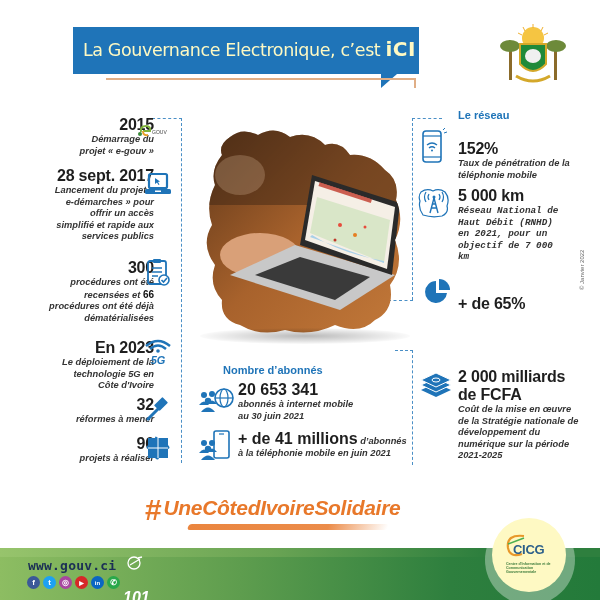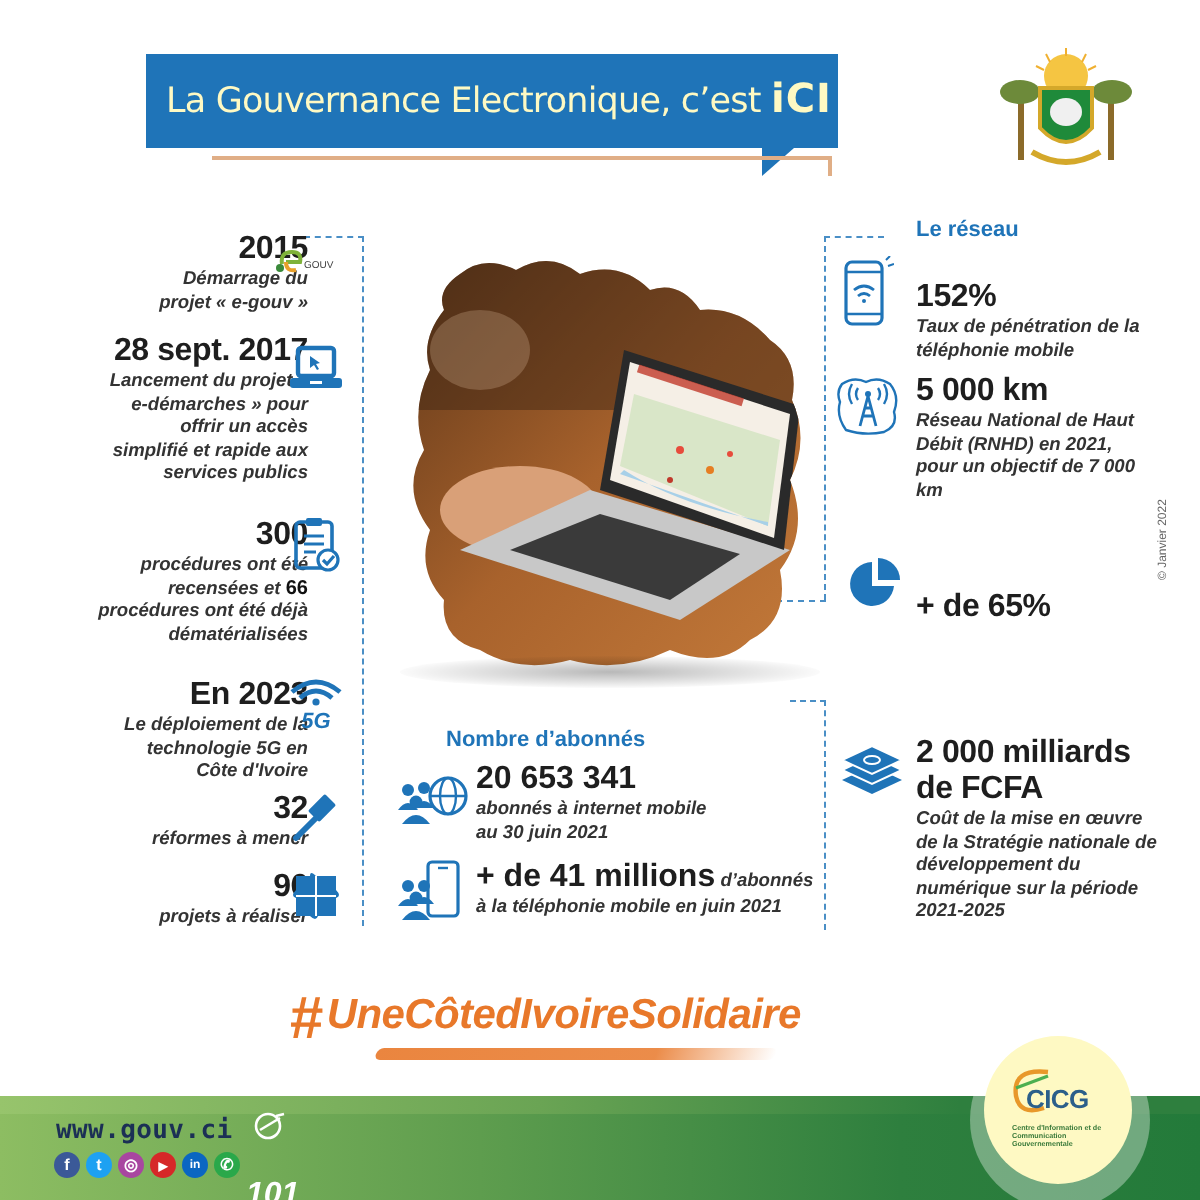--- a/index.html
+++ b/index.html
@@ -250,21 +250,21 @@
 </div>
 
 <svg class="icon" style="left:417px; top:186px;" width="34" height="32" viewBox="0 0 34 32">
   <path d="M4 6 Q10 2 16 5 Q22 2 28 6 Q33 12 30 20 Q32 27 25 30 Q15 32 6 29 Q1 22 3 15 Q1 10 4 6 Z" fill="none" stroke="#1f74b8" stroke-width="1.2"></path>
   <path d="M17 12 L13 27 M17 12 L21 27 M14 22 L20 22 M15 18 L19 18" stroke="#1f74b8" stroke-width="1.4"></path>
   <circle cx="17" cy="11" r="1.5" fill="#1f74b8"></circle>
   <path d="M12 8 Q10 11 12 14 M22 8 Q24 11 22 14 M9 6 Q6 11 9 16 M25 6 Q28 11 25 16" stroke="#1f74b8" stroke-width="1.2" fill="none"></path>
 </svg>
 <div class="rc" style="top:187px;">
   <div class="big">5 000 km</div>
-  <div class="small" style="width:110px;">Réseau National de Haut Débit (RNHD) en 2021, pour un objectif de 7 000 km</div>
+  <div class="small" style="width:110px;font-family:Liberation Mono, monospace;">Réseau National de Haut Débit (RNHD) en 2021, pour un objectif de 7 000 km</div>
 </div>
 
 <svg class="icon" style="left:424px; top:279px;" width="26" height="26" viewBox="0 0 26 26">
   <path d="M12 2 A11 11 0 1 0 23 14 L12 14 Z" fill="#1f74b8"></path>
   <path d="M15 0 A11 11 0 0 1 26 11 L15 11 Z" fill="#1f74b8"></path>
 </svg>
 <div class="rc" style="top:278px;margin-top:17px;">
   <div class="big">+ de 65%</div>
 </div>
 

